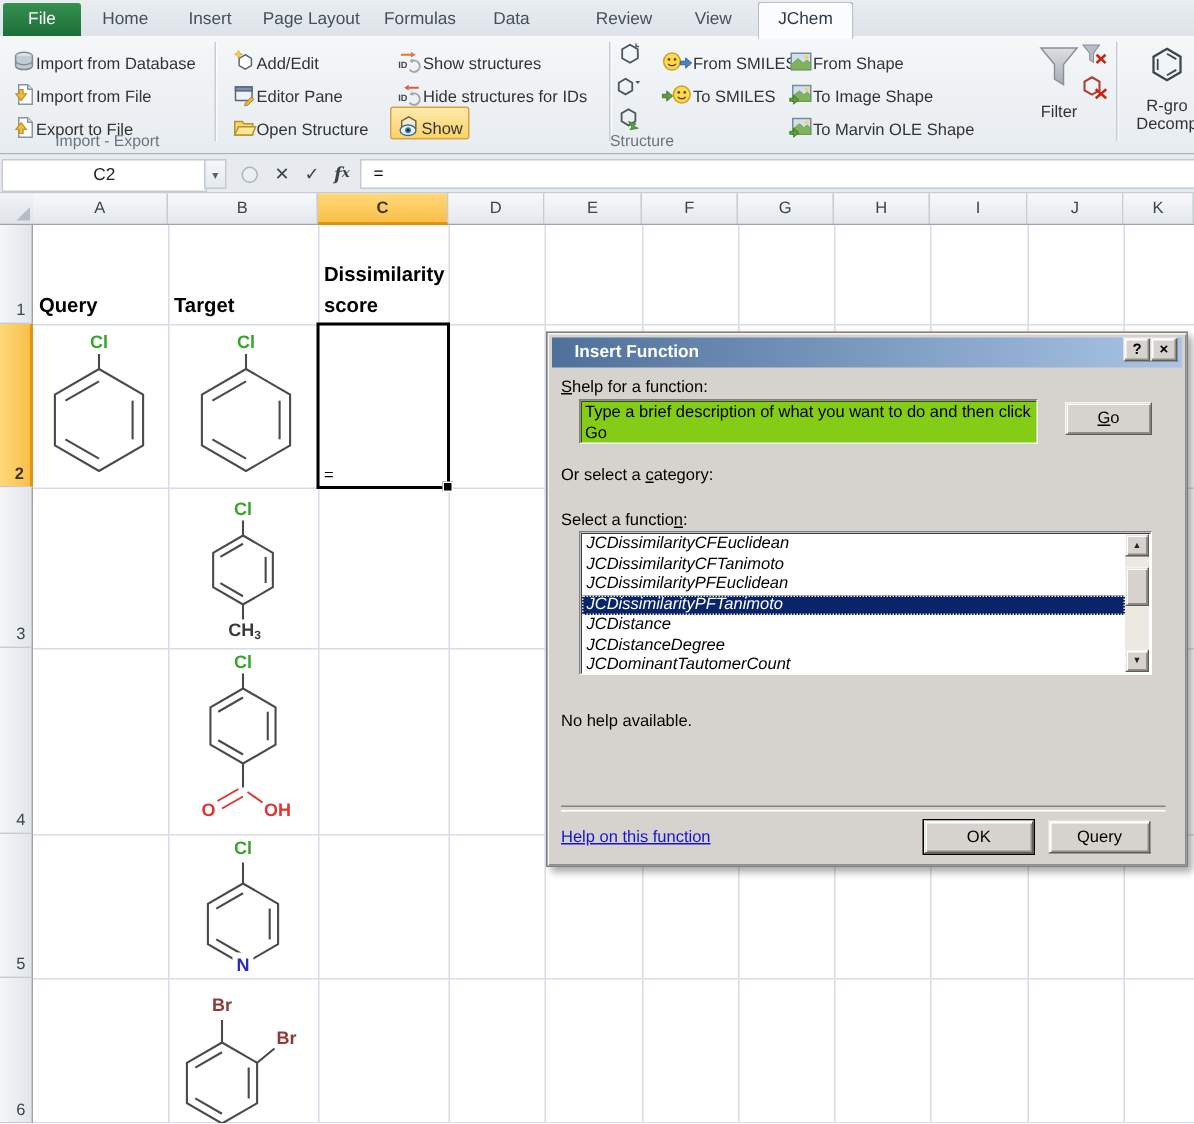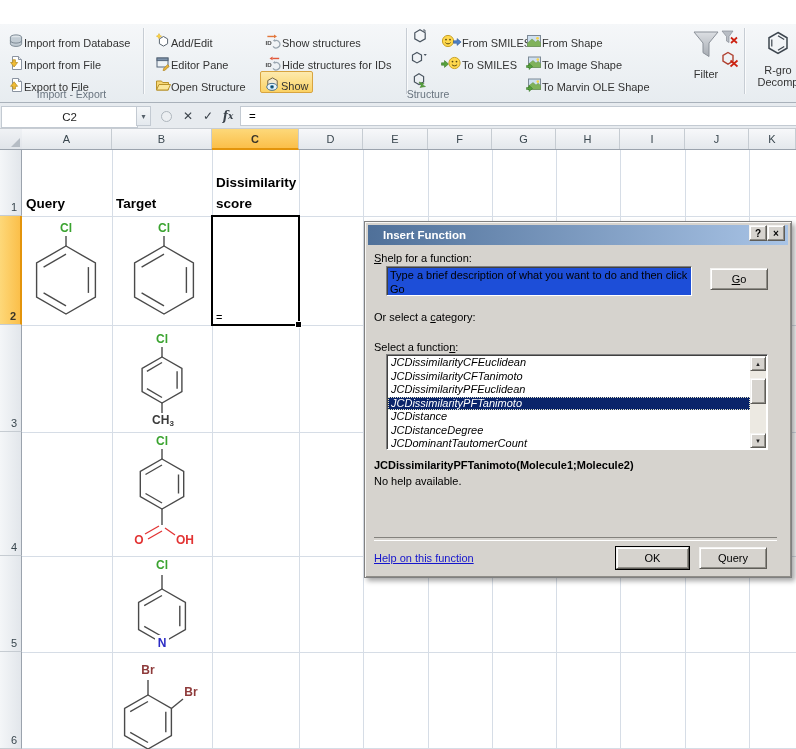--- a/index.html
+++ b/index.html
@@ -74,21 +74,21 @@
     border:1px solid #808080;box-shadow:inset 1px 1px 0 #f7f6f4, inset -1px -1px 0 #8f8d88, 3px 3px 5px rgba(0,0,0,.35);
     z-index:10;font-size:11px;color:#000;box-sizing:border-box;}
   .dtitle{position:absolute;left:3px;right:3px;top:3px;height:20px;
     background:linear-gradient(90deg,#4f7099,#a9c4e6);display:flex;align-items:center;}
   .dtitle .t{color:#fff;font-weight:bold;font-size:11.5px;padding-left:15px;text-align:center;}
   .dwbtn{position:absolute;top:3px;width:16px;height:14px;background:#d6d3ce;
     border:1px solid;border-color:#f4f3f1 #5f5d58 #5f5d58 #f4f3f1;box-shadow:inset -1px -1px 0 #908e88,inset 1px 1px 0 #fff;
     font-size:10px;font-weight:bold;display:flex;align-items:center;justify-content:center;color:#000;}
   .dlabel{position:absolute;}
   .dlabel u, .cbtn u{text-decoration:underline;}
-  .dtext{position:absolute;left:21px;top:44px;width:306px;height:30px;background:#1d4ed8;
+  .dtext{position:absolute;left:21px;top:44px;width:306px;height:30px;background:#84cc16;
     border:1px solid;border-color:#808080 #fff #fff #808080;box-shadow:inset 1px 1px 0 #404040;
     padding:1px 3px;line-height:14px;box-sizing:border-box;overflow:hidden;}
   .cbtn{position:absolute;background:#d6d3ce;border:1px solid;border-color:#f4f3f1 #5f5d58 #5f5d58 #f4f3f1;
     box-shadow:inset 1px 1px 0 #fff, inset -1px -1px 0 #908e88;
     display:flex;align-items:center;justify-content:center;font-size:11px;color:#000;box-sizing:border-box;}
   .cbtn.def{box-shadow:0 0 0 1px #000, inset 1px 1px 0 #fff, inset -1px -1px 0 #908e88;}
   .combo{position:absolute;left:124px;top:85px;width:211px;height:20px;background:#fff;
     border:1px solid;border-color:#808080 #fff #fff #808080;box-shadow:inset 1px 1px 0 #404040;box-sizing:border-box;}
   .combo .val{position:absolute;left:4px;top:2px;}
   .combo .arrow{position:absolute;right:1px;top:1px;bottom:1px;width:16px;background:#d6d3ce;
@@ -104,20 +104,31 @@
   .sthumb{position:absolute;left:0;top:22px;width:16px;height:26px;background:#d6d3ce;
     border:1px solid;border-color:#f4f3f1 #5f5d58 #5f5d58 #f4f3f1;box-shadow:inset 1px 1px 0 #fff,inset -1px -1px 0 #908e88;box-sizing:border-box;}
   .etch{position:absolute;left:9px;right:14px;top:315px;height:2px;border-top:1px solid #84827d;border-bottom:1px solid #fff;}
   .hlink{position:absolute;left:9px;top:330px;color:#1515cc;text-decoration:underline;cursor:pointer;}
 </style>
 </head>
 <body>
 
 <div id="screen">
 
+  <div class="tabbar">
+    <div class="tab file" style="left:2px;width:52px">File</div>
+    <div class="tab" style="left:56px;width:55px">Home</div>
+    <div class="tab" style="left:113px;width:54px">Insert</div>
+    <div class="tab" style="left:169px;width:77px">Page Layout</div>
+    <div class="tab" style="left:248px;width:64px">Formulas</div>
+    <div class="tab" style="left:314px;width:54px">Data</div>
+    <div class="tab" style="left:386px;width:60px">Review</div>
+    <div class="tab" style="left:448px;width:55px">View</div>
+    <div class="tab active" style="left:505px;width:62px">JChem</div>
+  </div>
 
   <div class="ribbon">
 
     <div class="rbtn" style="left:3px;top:4px">
       <span class="ic">
           <svg width="16" height="16" viewBox="0 0 16 16">
             <ellipse cx="8" cy="4.2" rx="5.6" ry="2.3" fill="#dfe5ea" stroke="#7e8b96"></ellipse>
             <path d="M2.4 4.2 v6.6 c0 1.5 2.5 2.6 5.6 2.6 s5.6 -1.1 5.6 -2.6 V4.2" fill="#c2ccd4" stroke="#7e8b96"></path>
             <path d="M2.4 7.6 c0 1.4 2.5 2.5 5.6 2.5 s5.6 -1.1 5.6 -2.5" fill="none" stroke="#7e8b96"></path>
           </svg>
@@ -502,21 +513,20 @@
         <div class="li">JCDistanceDegree</div>
         <div class="li">JCDominantTautomerCount</div>
       </div>
       <div class="sbar">
         <div class="sbtn" style="top:0">▲</div>
         <div class="sthumb"></div>
         <div class="sbtn" style="bottom:0">▼</div>
       </div>
     </div>
 
-    <div class="dlabel" style="left:9px;top:237px;font-weight:bold">JCDissimilarityPFTanimoto(Molecule1;Molecule2)</div>
     <div class="dlabel" style="left:9px;top:253px">No help available.</div>
 
     <div class="etch"></div>
     <div class="hlink">Help on this function</div>
 
     <div class="cbtn def" style="left:251px;top:325px;width:73px;height:22px">OK</div>
     <div class="cbtn" style="left:334px;top:325px;width:68px;height:22px">Query</div>
   </div>
 
 </div>

